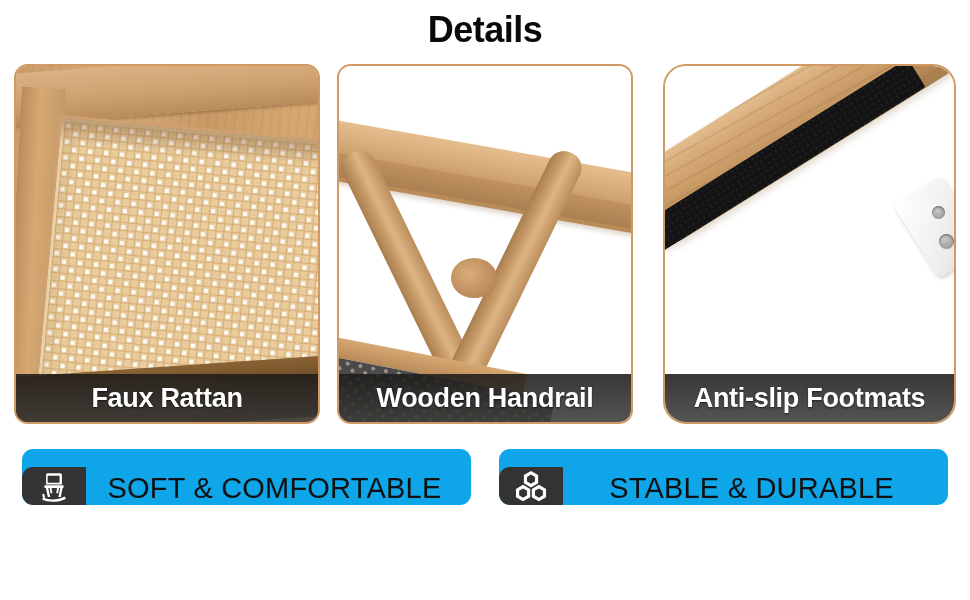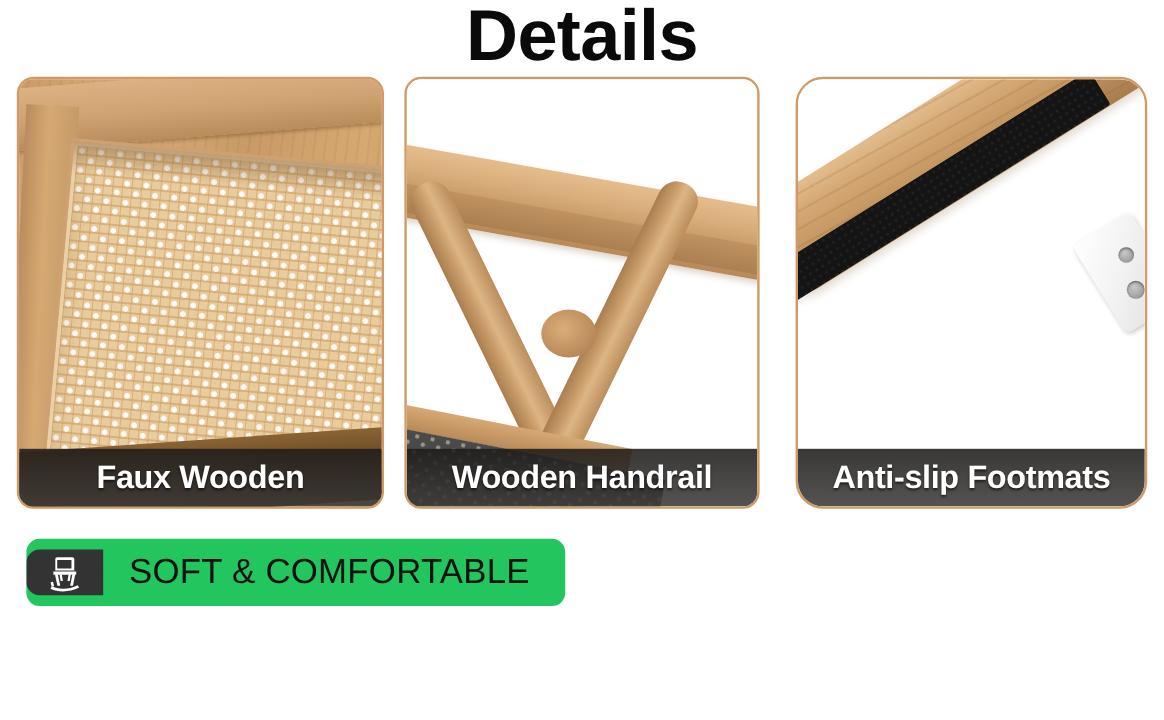--- a/index.html
+++ b/index.html
@@ -8,21 +8,21 @@
     background: #ffffff;
     font-family: "Liberation Sans", sans-serif;
     overflow: hidden;
   }
   .page { position: relative; width: 970px; height: 600px; background: #fff; }
 
   
   .title {
     position: absolute; left: 0; top: 2px; width: 970px;
     text-align: center;
-    font-size: 60px; font-weight: bold; color: #0a0a0a;
+    font-size: 36px; font-weight: bold; color: #0a0a0a;
     letter-spacing: -0.5px; line-height: 56px;
   }
 
   
   .panels { position: absolute; left: 14px; top: 64px; width: 942px; height: 360px; }
   .panel {
     position: absolute; top: 0; height: 360px;
     border: 2px solid #cf9a63; border-radius: 14px;
     background: #ffffff; overflow: hidden;
   }
@@ -168,22 +168,22 @@
     white-space: nowrap;
   }
 
   
   .features {
     position: absolute; left: 22px; top: 449px;
     width: 926px; height: 128px;
     display: grid; grid-template-columns: 449px 449px; gap: 16px 28px;
   }
   .badge {
-    display: flex; align-items: center; height: 56px;
-    background: #22c55e; border-radius: 11px; overflow: hidden;
+    display: flex; align-items: flex-end; height: 56px;
+    background: #0ea5e9; border-radius: 11px; overflow: hidden;
   }
   .badge-icon {
     width: 64px; flex: 0 0 64px;
     background: #333333;
     border-radius: 11px 0 0 11px;
     display: flex; align-items: center; justify-content: center;
   }
   .badge-icon svg { width: 38px; height: 38px; fill: #ffffff; }
   .badge-label {
     flex: 1; display: flex; align-items: center; justify-content: center;
@@ -203,21 +203,21 @@
     <div class="panel p1">
       <div class="photo">
         <div class="wood-bg"></div>
         <div class="frame-top"></div>
         <div class="frame-left"></div>
         <div class="cane"></div>
         <div class="cane-dark"></div>
         <div class="floor"></div>
       </div>
       <div class="caption">
-        <span>Faux Wooden</span>
+        <span>Faux Rattan</span>
       </div>
     </div>
 
     <div class="panel p2">
       <div class="photo">
         <div class="rail"></div>
         <div class="rail-face"></div>
         <div class="leg leg-a"></div>
         <div class="leg leg-b"></div>
         <div class="leg-knot"></div>
@@ -255,17 +255,27 @@
           <path d="M13.6 26h3l2.6 12h-3zM32 26h3l-2.4 12h-3z"></path>
           <path d="M18.4 26h2.4l1.2 7h-2.4zM28 26h2.4l-1.2 7H26.8z"></path>
           <path d="M10.4 38.6c6.8 3.4 18 3.6 27.2-1.2l1.5 2.6c-10.2 5.3-22.6 5-30.2 1.2z"></path>
           <path d="M9 34.4l2.6-.6 1.2 4.8-2.6.6z"></path>
         </svg>
       </div>
       <div class="badge-label">SOFT &amp; COMFORTABLE</div>
     </div>
 
 
+    <div class="badge">
+      <div class="badge-icon">
+        <svg viewBox="0 0 48 48" aria-hidden="true">
+          <path d="M24 5 33 10.2v10.4L24 25.8 15 20.6V10.2z M24 9.6 19 12.5v5.8l5 2.9 5-2.9v-5.8z"></path>
+          <path d="M14 22.5l9 5.2v10.4l-9 5.2-9-5.2V27.7z M14 27.1l-5 2.9v5.8l5 2.9 5-2.9V30z"></path>
+          <path d="M34 22.5l9 5.2v10.4l-9 5.2-9-5.2V27.7z M34 27.1l-5 2.9v5.8l5 2.9 5-2.9V30z"></path>
+        </svg>
+      </div>
+      <div class="badge-label">STABLE &amp; DURABLE</div>
+    </div>
 
 
   </div>
 
 </div>
 
 </body></html>

